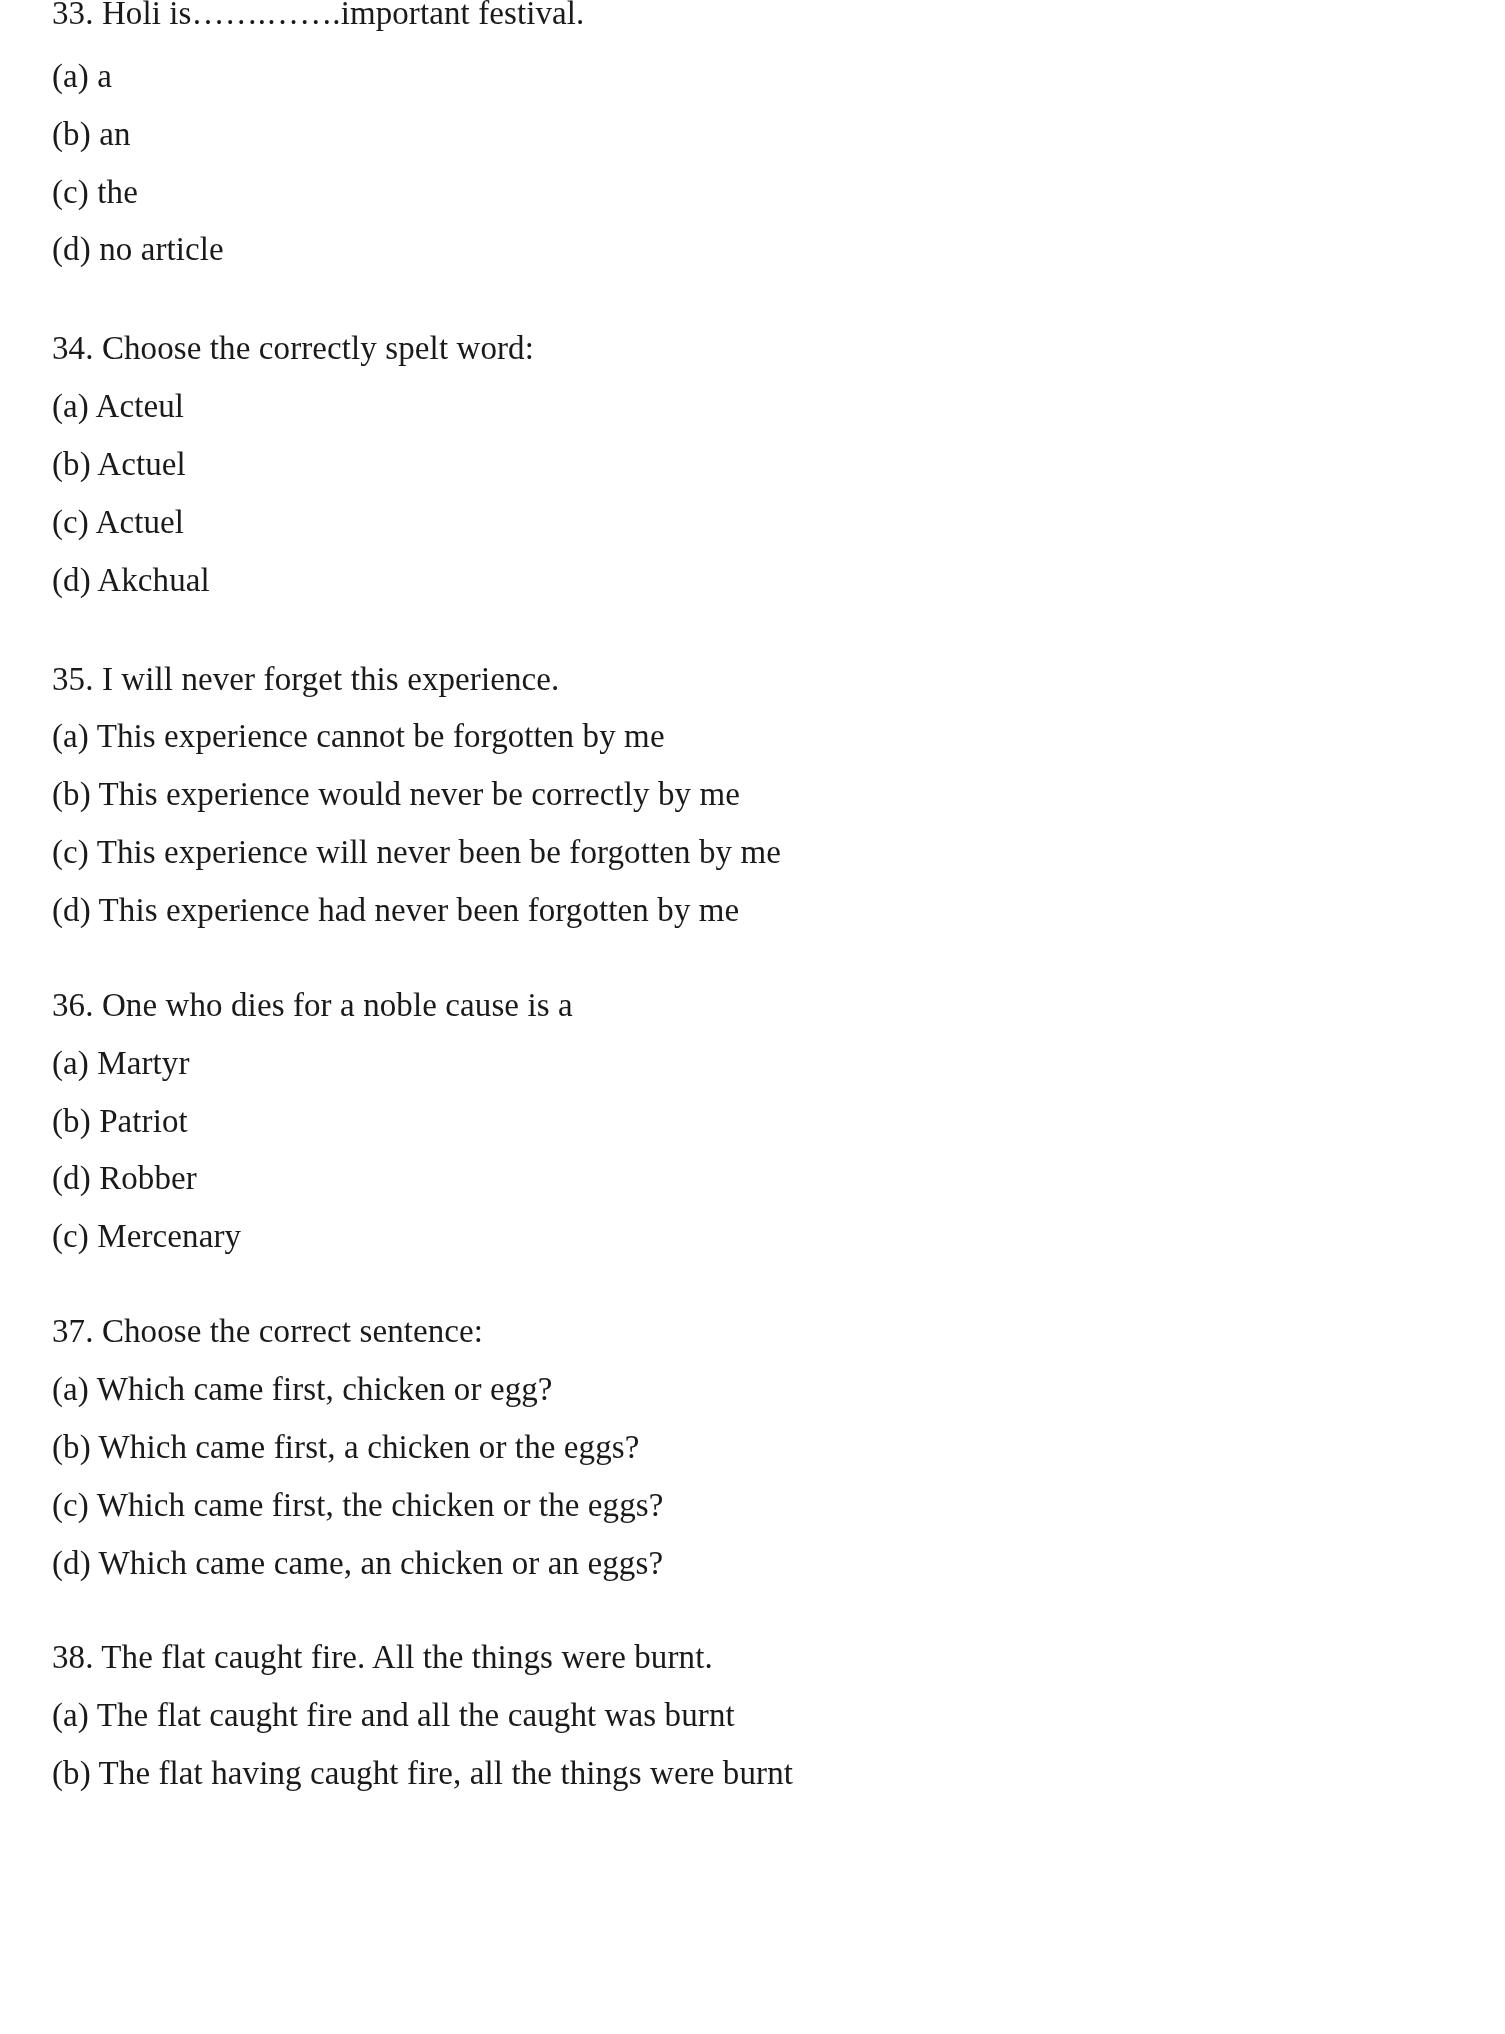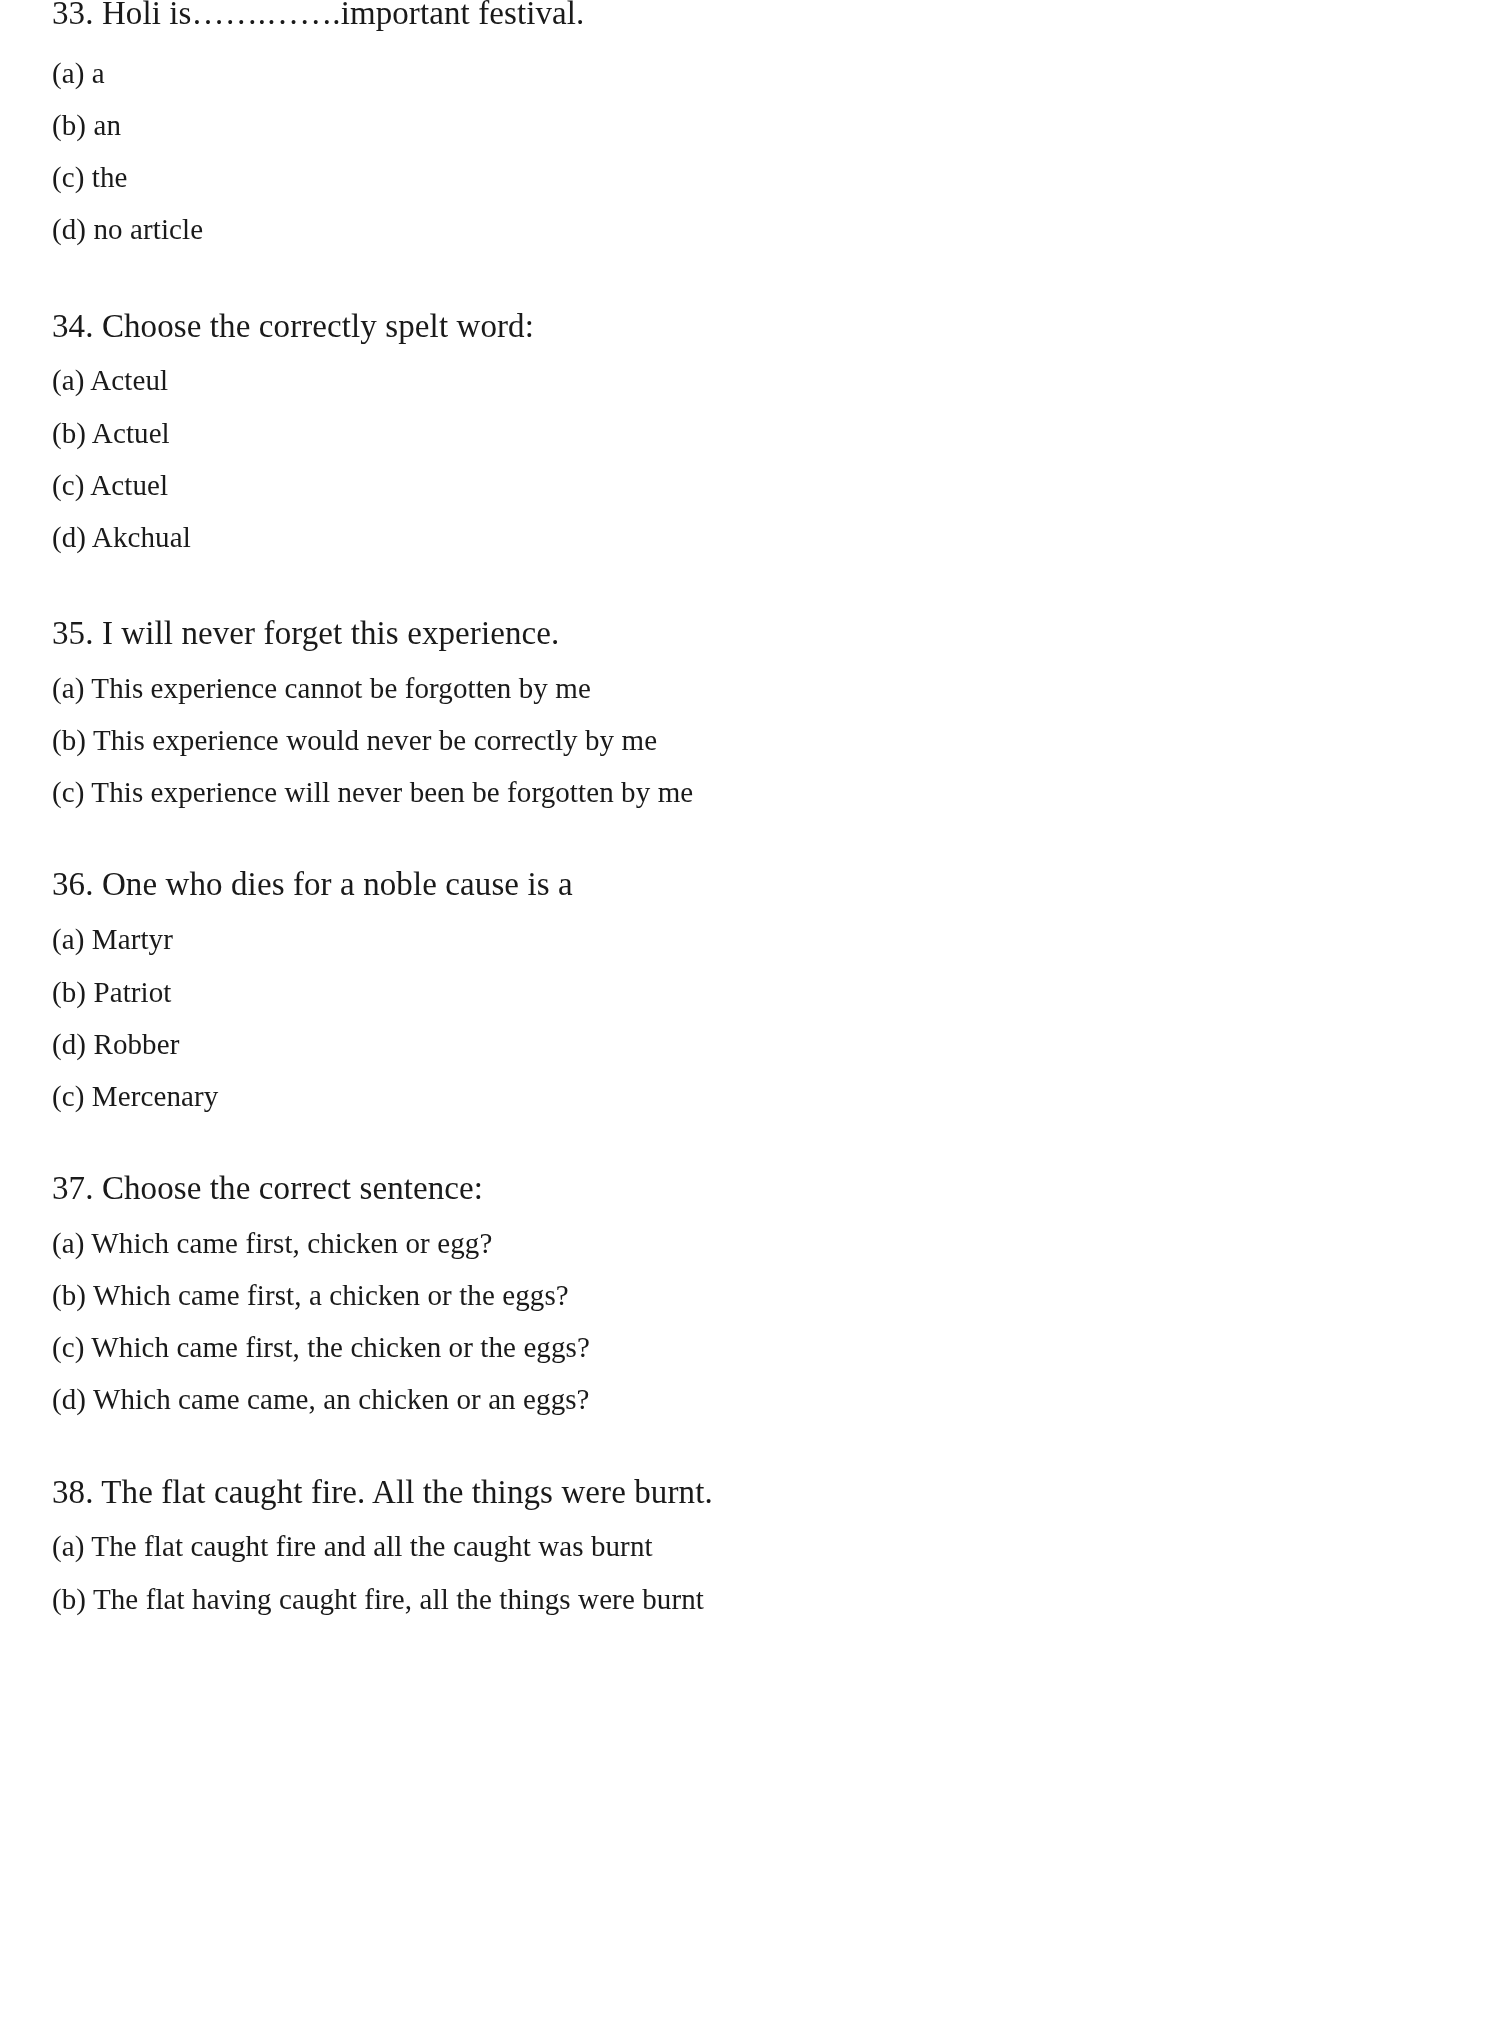--- a/index.html
+++ b/index.html
@@ -25,21 +25,21 @@
     margin: 0 0 44px 0;
   }
   .q-stem {
     font-size: 33px;
     line-height: 1.42;
     margin: 0 0 11px 0;
     letter-spacing: 0.1px;
     white-space: pre-wrap;
   }
   .q-option {
-    font-size: 29px;
+    font-size: 33px;
     line-height: 1.42;
     margin: 0 0 11px 0;
     letter-spacing: 0.1px;
     white-space: pre-wrap;
   }
   
   .first-block {
     margin-top: -10px;
   }
   .first-block .q-stem {
@@ -67,20 +67,21 @@
     <p class="q-option">(b) Actuel</p>
     <p class="q-option">(c) Actuel</p>
     <p class="q-option">(d) Akchual</p>
   </div>
 
   <div class="question-block block-gap-md">
     <p class="q-stem">35. I will never forget this experience.</p>
     <p class="q-option">(a) This experience cannot be forgotten by me</p>
     <p class="q-option">(b) This experience would never be correctly by me</p>
     <p class="q-option">(c) This experience will never been be forgotten by me</p>
+    <p class="q-option">(d) This experience had never been forgotten by me</p>
   </div>
 
   <div class="question-block block-gap-md">
     <p class="q-stem">36. One who dies for a noble cause is a</p>
     <p class="q-option">(a) Martyr</p>
     <p class="q-option">(b) Patriot</p>
     <p class="q-option">(d) Robber</p>
     <p class="q-option">(c) Mercenary</p>
   </div>
 

